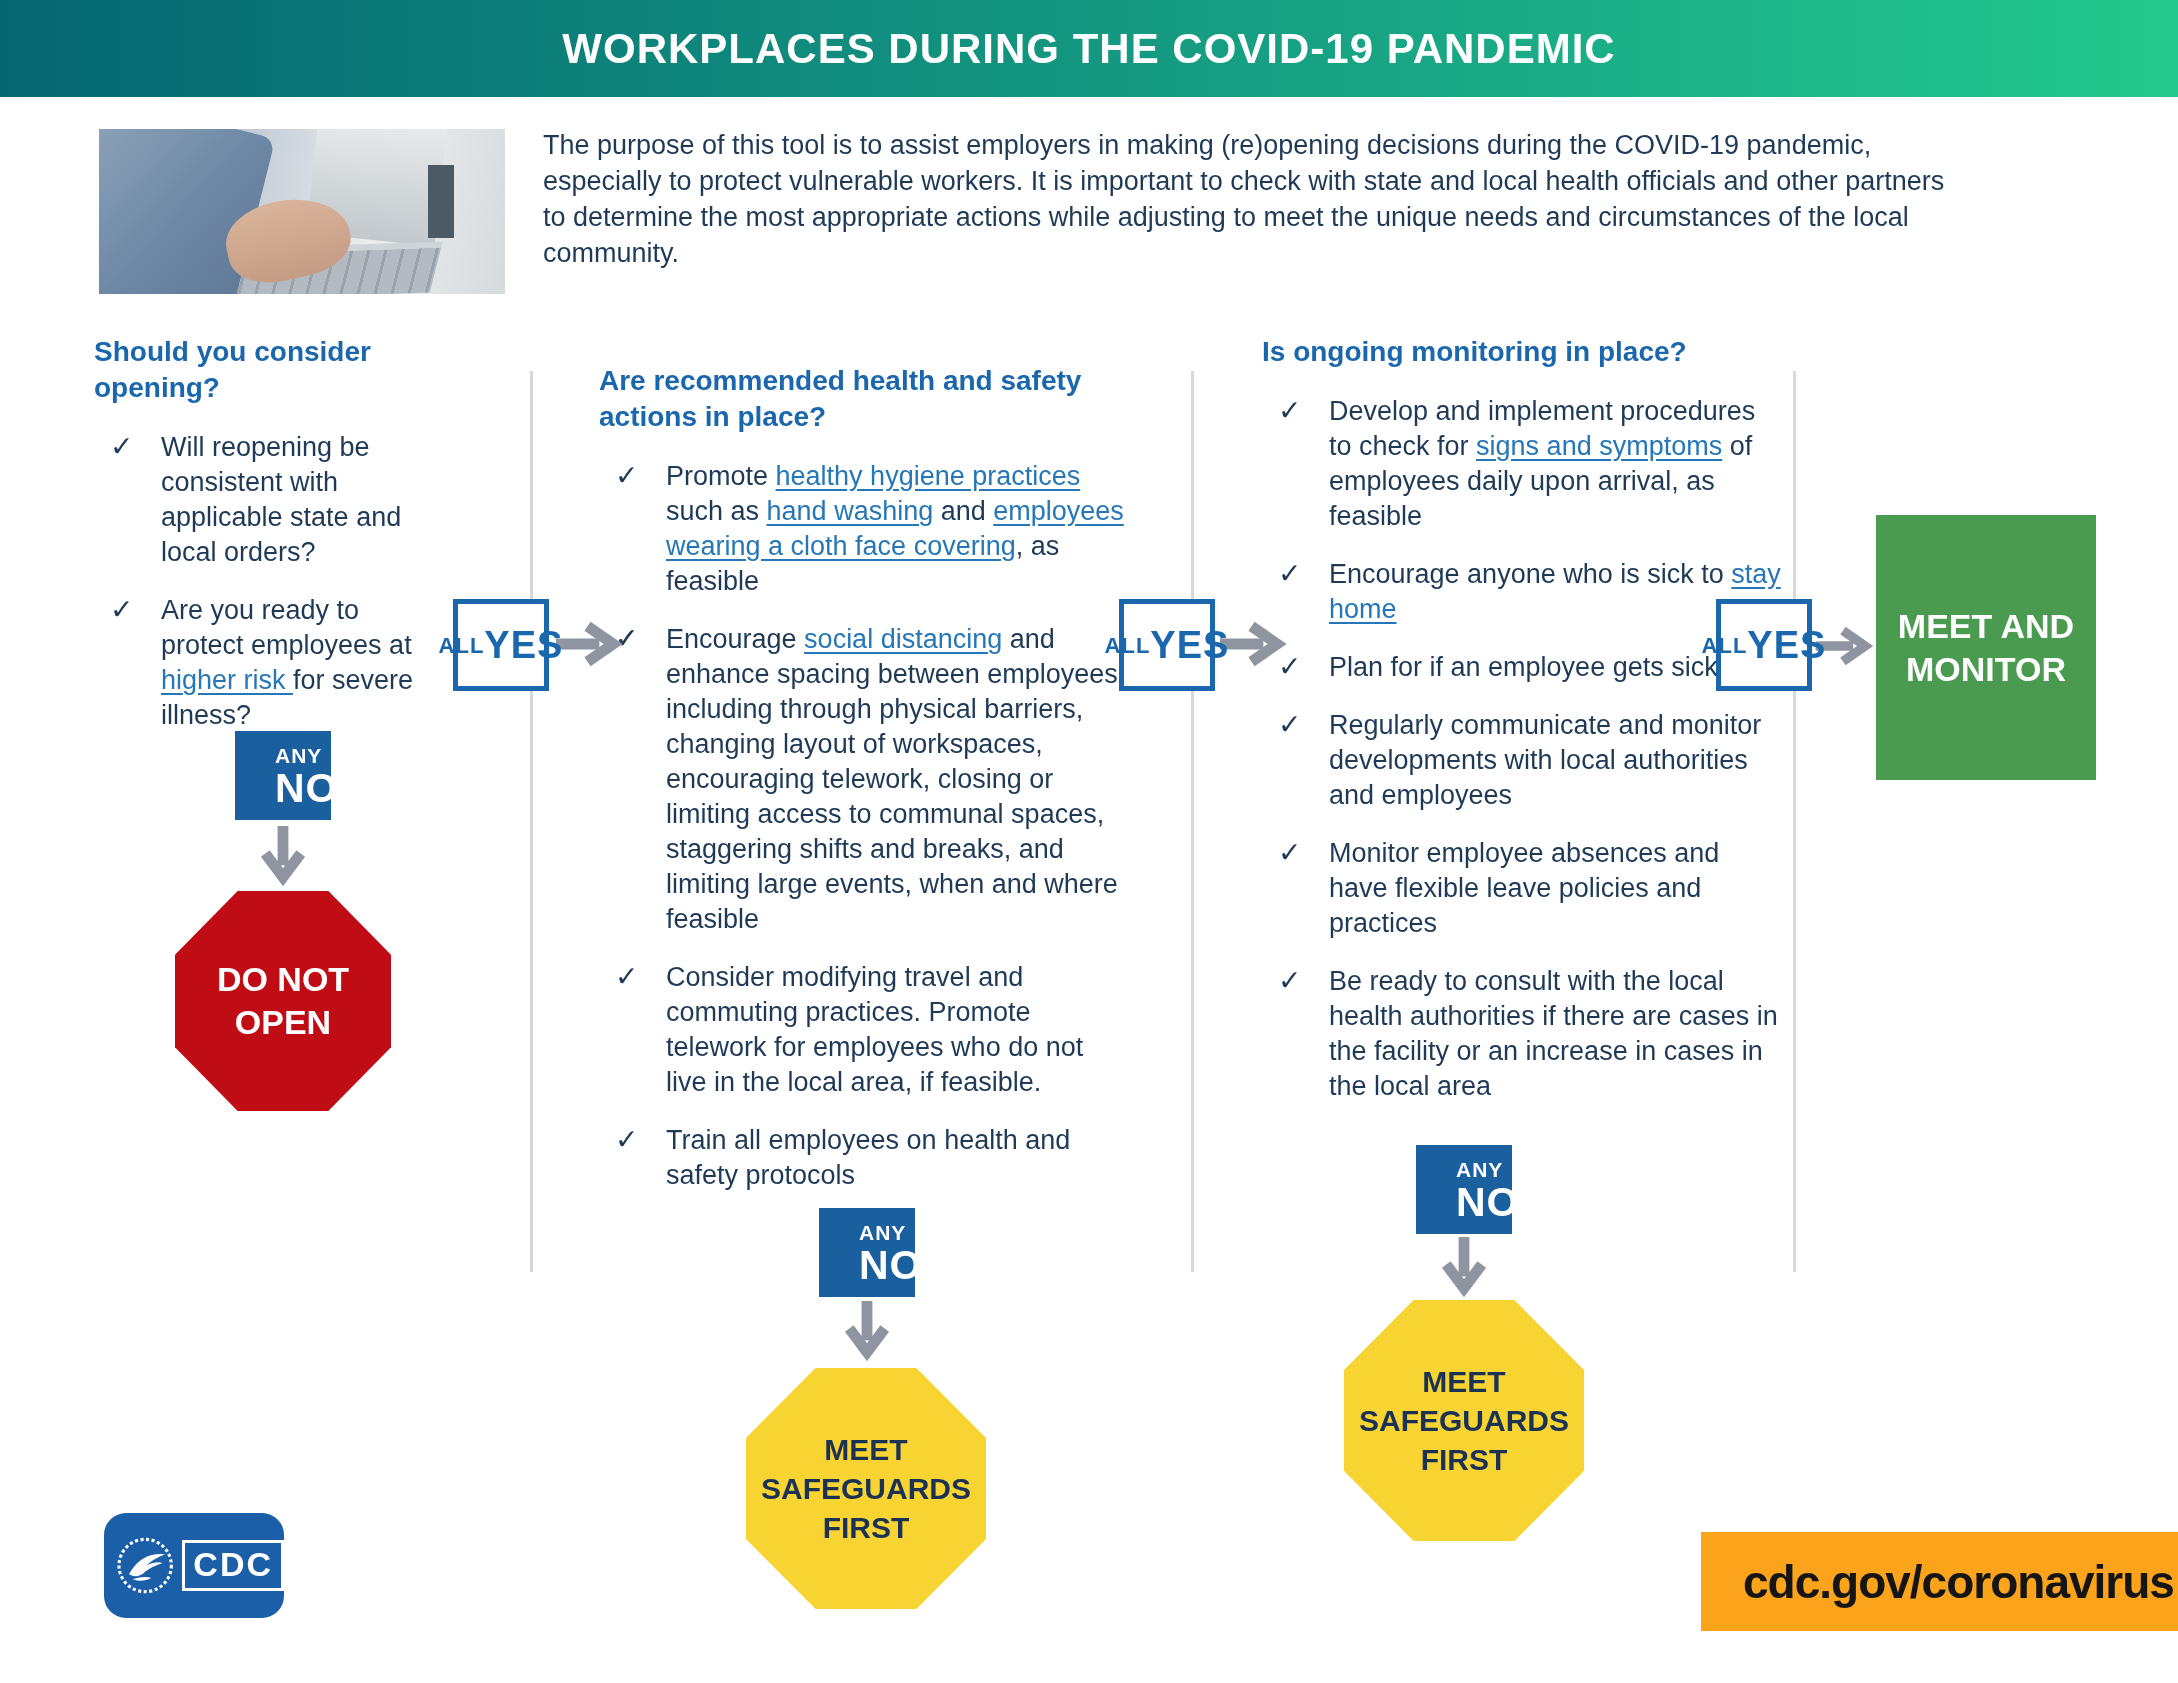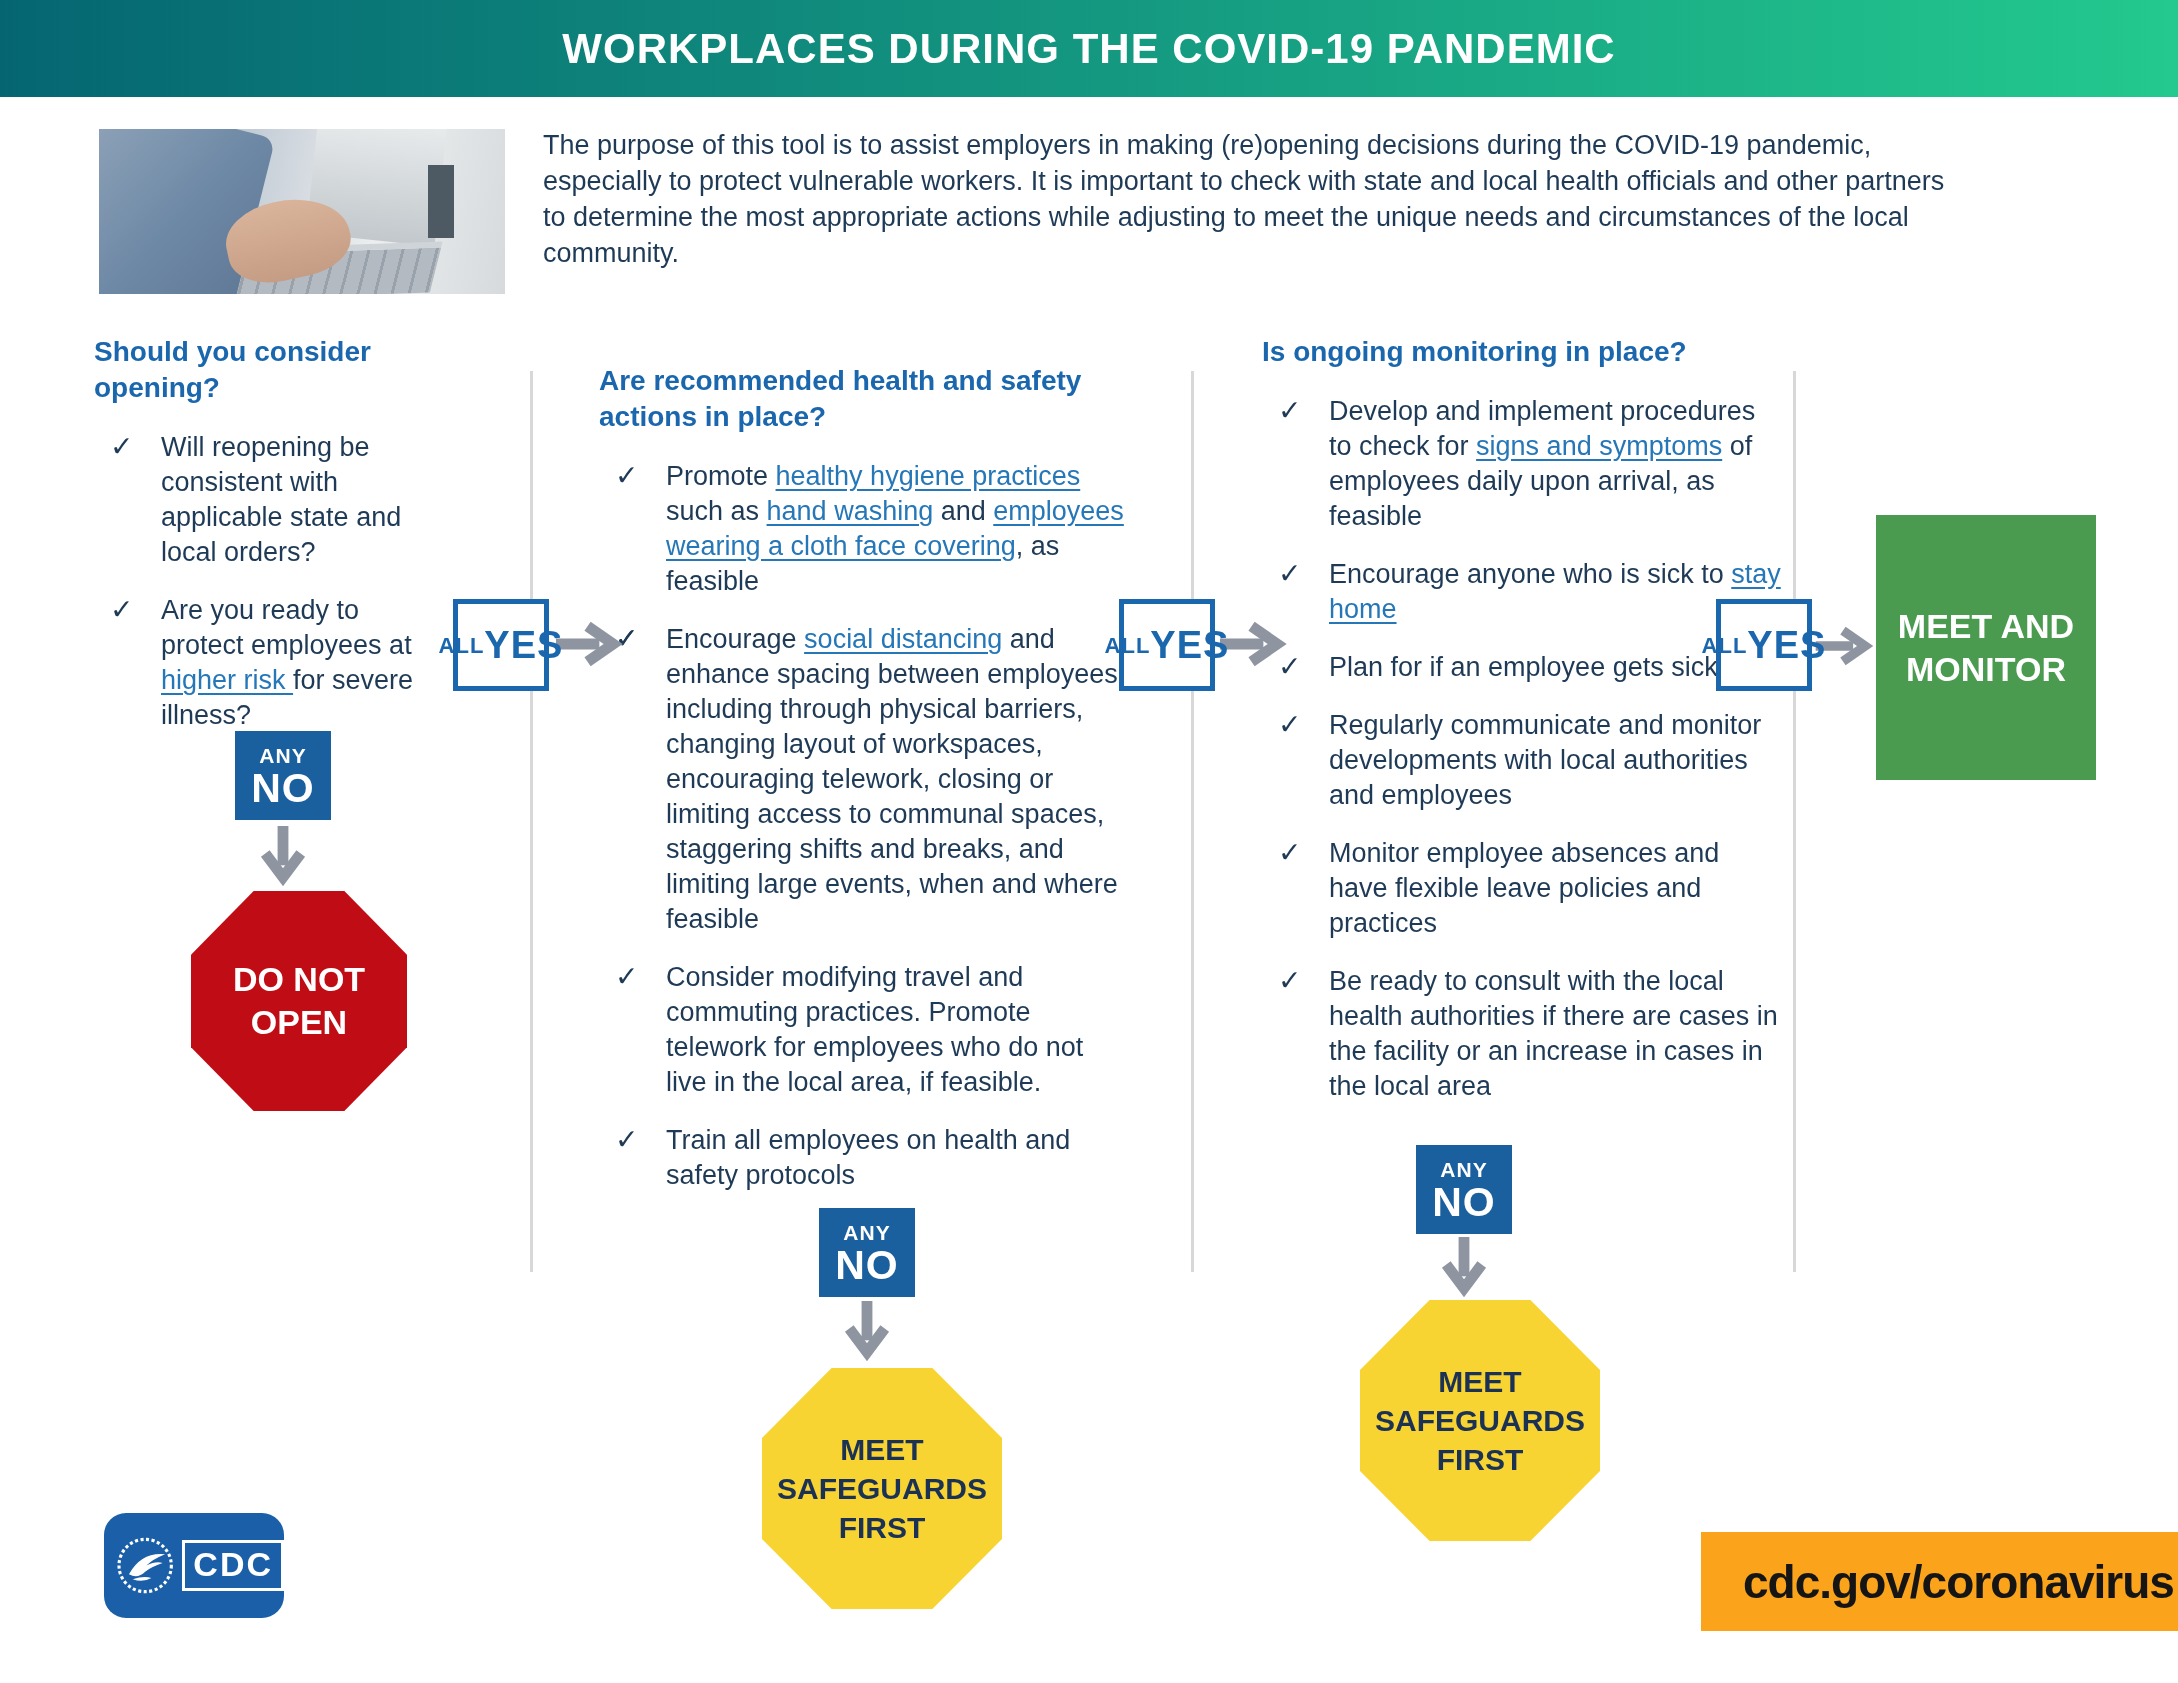--- a/index.html
+++ b/index.html
@@ -46,33 +46,33 @@
 
   
   .all-yes { position:absolute; width:96px; height:92px; background:#fff;
     border:5px solid var(--heading-blue); color:var(--heading-blue); z-index:3;
     display:flex; flex-direction:row; align-items:center; justify-content:center; }
   .all-yes .t { font-size:22px; font-weight:700; line-height:25px; letter-spacing:1px; }
   .all-yes .b { font-size:38px; font-weight:800; line-height:36px; letter-spacing:1px; }
   .ay1 { left:453px; top:599px; } .ay2 { left:1119px; top:599px; } .ay3 { left:1716px; top:599px; }
 
   .any-no { position:absolute; width:96px; height:89px; background:var(--badge-blue); color:#fff; z-index:3;
-    display:flex; flex-direction:column; align-items:center; justify-content:center; }
+    display:flex; flex-direction:column; align-items:flex-start; justify-content:center;padding-left:40px; }
   .any-no .t { font-size:21px; font-weight:700; line-height:24px; letter-spacing:1px; }
   .any-no .b { font-size:41px; font-weight:800; line-height:40px; letter-spacing:1px; }
   .an1 { left:235px; top:731px; } .an2 { left:819px; top:1208px; } .an3 { left:1416px; top:1145px; }
 
   .arrow { position:absolute; z-index:2; }
   .arrow svg { display:block; }
   .ar1 { left:554px; top:620px; } .ar2 { left:1218px; top:620px; } .ar3 { left:1814px; top:622px; }
   .ad1 { left:260px; top:824px; } .ad2 { left:844px; top:1299px; } .ad3 { left:1441px; top:1235px; }
 
   
   .octagon { position:absolute; clip-path:polygon(29% 0,71% 0,100% 29%,100% 71%,71% 100%,29% 100%,0 71%,0 29%);
-    display:flex; align-items:center; justify-content:center; text-align:center; font-weight:800;margin-left:16px; }
+    display:flex; align-items:center; justify-content:center; text-align:center; font-weight:800; }
   .stop { left:175px; top:891px; width:216px; height:220px; background:var(--stop-red);
     color:#fff; font-size:34px; line-height:43px; padding:0 26px; }
   .safeguard { width:240px; height:241px; background:var(--safeguard-yellow);
     color:var(--yellow-text-navy); font-size:30px; line-height:39px; padding:0 8px; }
   .sg1 { left:746px; top:1368px; } .sg2 { left:1344px; top:1300px; }
   .open-monitor { position:absolute; left:1876px; top:515px; width:220px; height:265px;
     background:var(--open-green); color:#fff; font-size:34px; font-weight:800; line-height:43px;
     display:flex; align-items:center; justify-content:center; text-align:center; padding:0 20px; }
 
   

